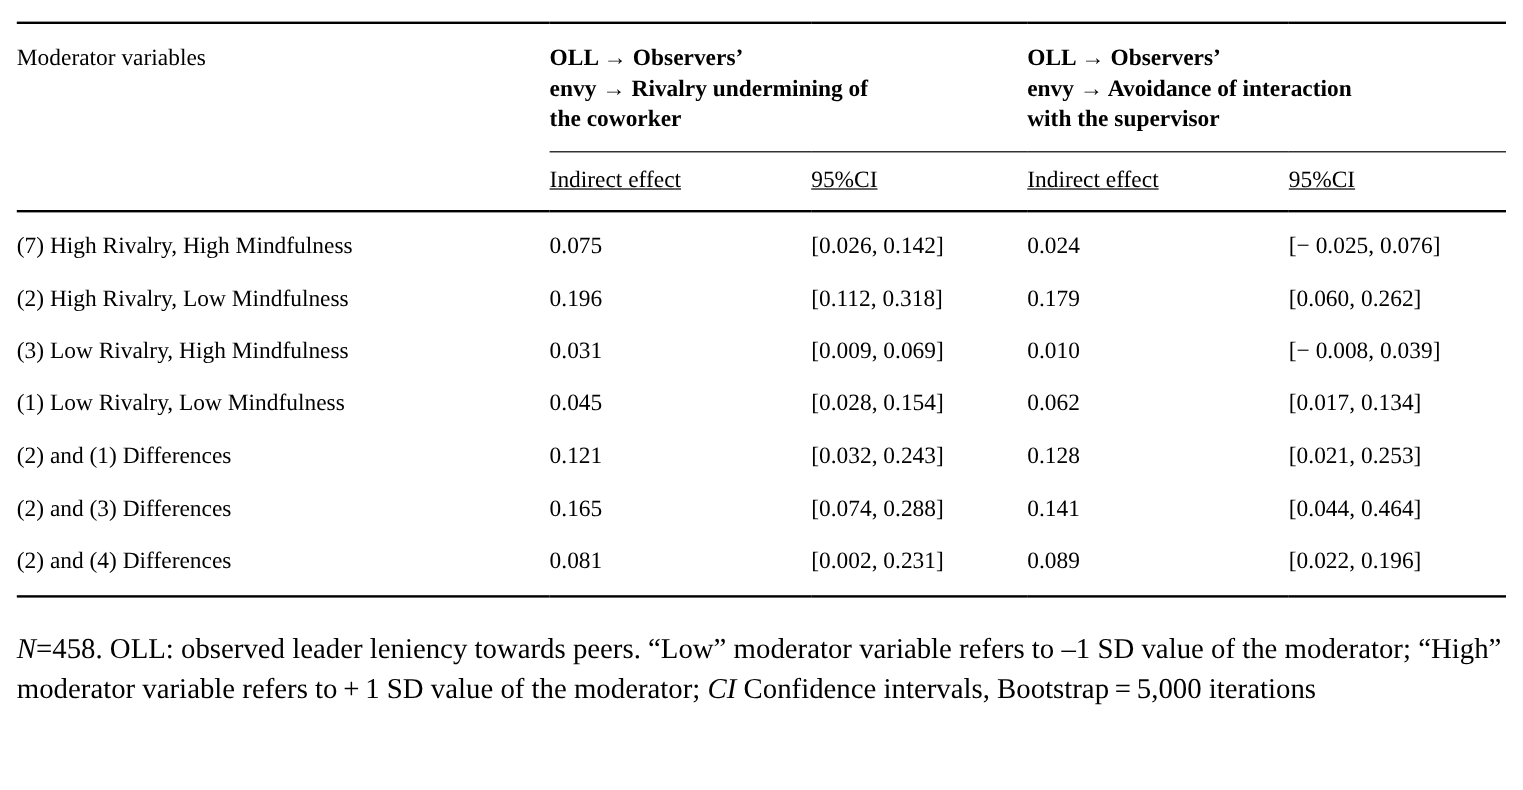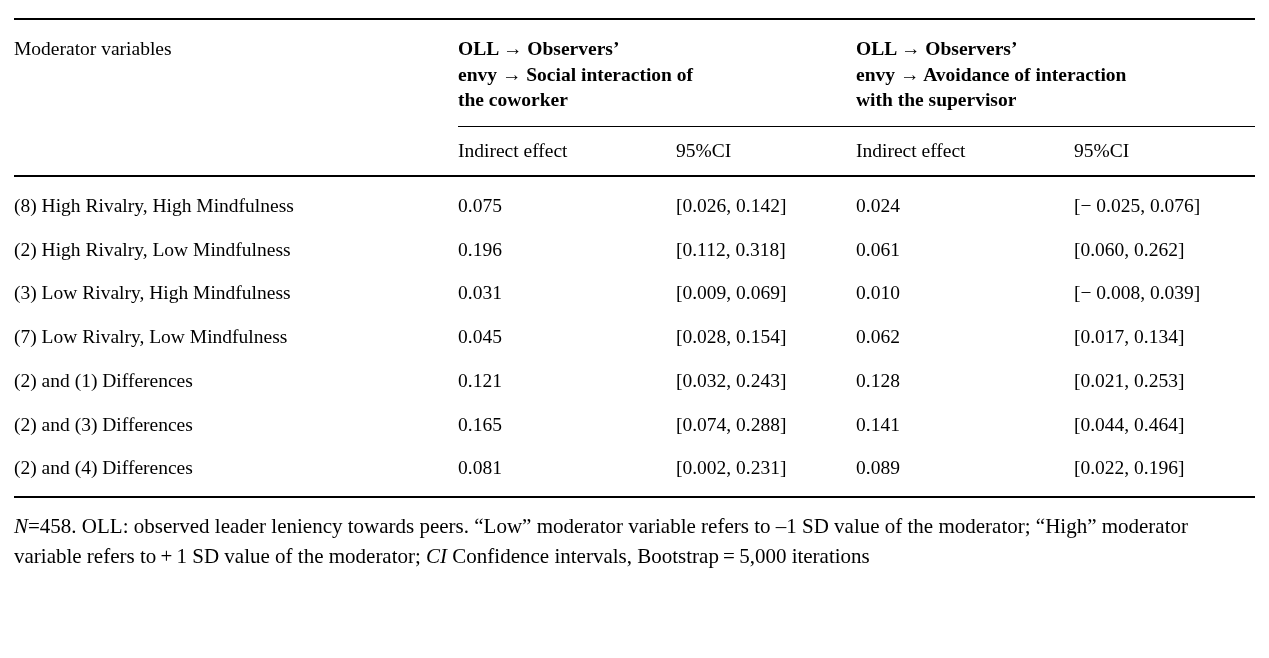--- a/index.html
+++ b/index.html
@@ -29,20 +29,21 @@
   }
   
   .rule-top td {
     border-top: 2.2px solid #000;
   }
   .rule-mid-head td {
     border-bottom: 1.2px solid #000;
   }
   .rule-head-bottom td {
     border-bottom: 2.0px solid #000;
+    text-decoration: underline;
   }
   .rule-body-bottom td {
     border-bottom: 2.0px solid #000;
   }
 
   th, td {
     text-align: left;
     vertical-align: top;
     padding: 0;
     font-weight: normal;
@@ -77,23 +78,23 @@
     padding-bottom: 9px;
   }
   tbody.data tr:first-child td {
     padding-top: 16px;
   }
   tbody.data tr:last-child td {
     padding-bottom: 15px;
   }
 
   .note {
-    font-size: 21px;
+    font-size: 24px;
     line-height: 1.42;
-    margin-top: 14px;
+    margin-top: 26px;
     width: 1241px;
     text-align: left;
   }
   .note i { font-style: italic; }
 </style>
 </head>
 <body>
 
 <div class="page">
 
@@ -104,21 +105,21 @@
       <col class="col-ci1">
       <col class="col-ie2">
       <col class="col-ci2">
     </colgroup>
 
     <thead>
       <tr class="rule-top">
         <td class="mod-title" rowspan="2">Moderator variables</td>
         <td class="grp-head" colspan="2">
           <span class="line">OLL → Observers’</span>
-          <span class="line">envy → Social interaction of</span>
+          <span class="line">envy → Rivalry undermining of</span>
           <span class="line">the coworker</span>
         </td>
         <td class="grp-head" colspan="2">
           <span class="line">OLL → Observers’</span>
           <span class="line">envy → Avoidance of interaction</span>
           <span class="line">with the supervisor</span>
         </td>
       </tr>
       <tr class="rule-mid-head">
         <td colspan="2" style="height:0;padding:0;"></td>
@@ -128,42 +129,42 @@
         <td class="sub-head"></td>
         <td class="sub-head">Indirect effect</td>
         <td class="sub-head">95%CI</td>
         <td class="sub-head">Indirect effect</td>
         <td class="sub-head">95%CI</td>
       </tr>
     </thead>
 
     <tbody class="data">
       <tr>
-        <td>(8) High Rivalry, High Mindfulness</td>
+        <td>(7) High Rivalry, High Mindfulness</td>
         <td>0.075</td>
         <td>[0.026, 0.142]</td>
         <td>0.024</td>
         <td>[− 0.025, 0.076]</td>
       </tr>
       <tr>
         <td>(2) High Rivalry, Low Mindfulness</td>
         <td>0.196</td>
         <td>[0.112, 0.318]</td>
-        <td>0.061</td>
+        <td>0.179</td>
         <td>[0.060, 0.262]</td>
       </tr>
       <tr>
         <td>(3) Low Rivalry, High Mindfulness</td>
         <td>0.031</td>
         <td>[0.009, 0.069]</td>
         <td>0.010</td>
         <td>[− 0.008, 0.039]</td>
       </tr>
       <tr>
-        <td>(7) Low Rivalry, Low Mindfulness</td>
+        <td>(1) Low Rivalry, Low Mindfulness</td>
         <td>0.045</td>
         <td>[0.028, 0.154]</td>
         <td>0.062</td>
         <td>[0.017, 0.134]</td>
       </tr>
       <tr>
         <td>(2) and (1) Differences</td>
         <td>0.121</td>
         <td>[0.032, 0.243]</td>
         <td>0.128</td>

